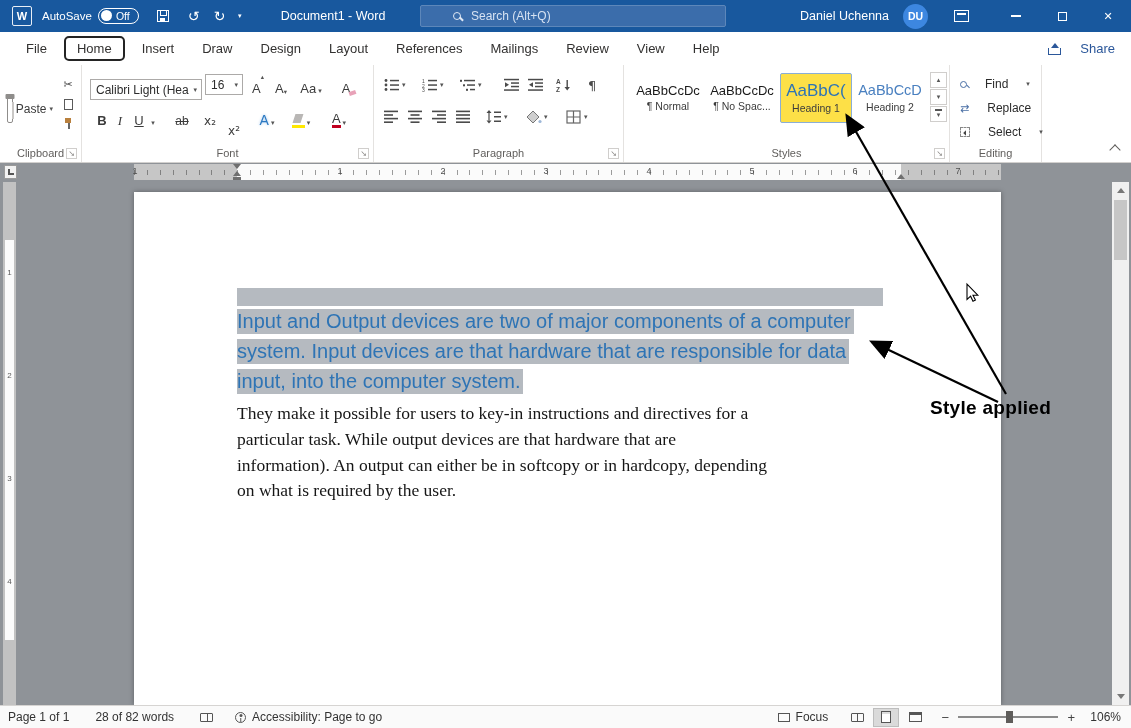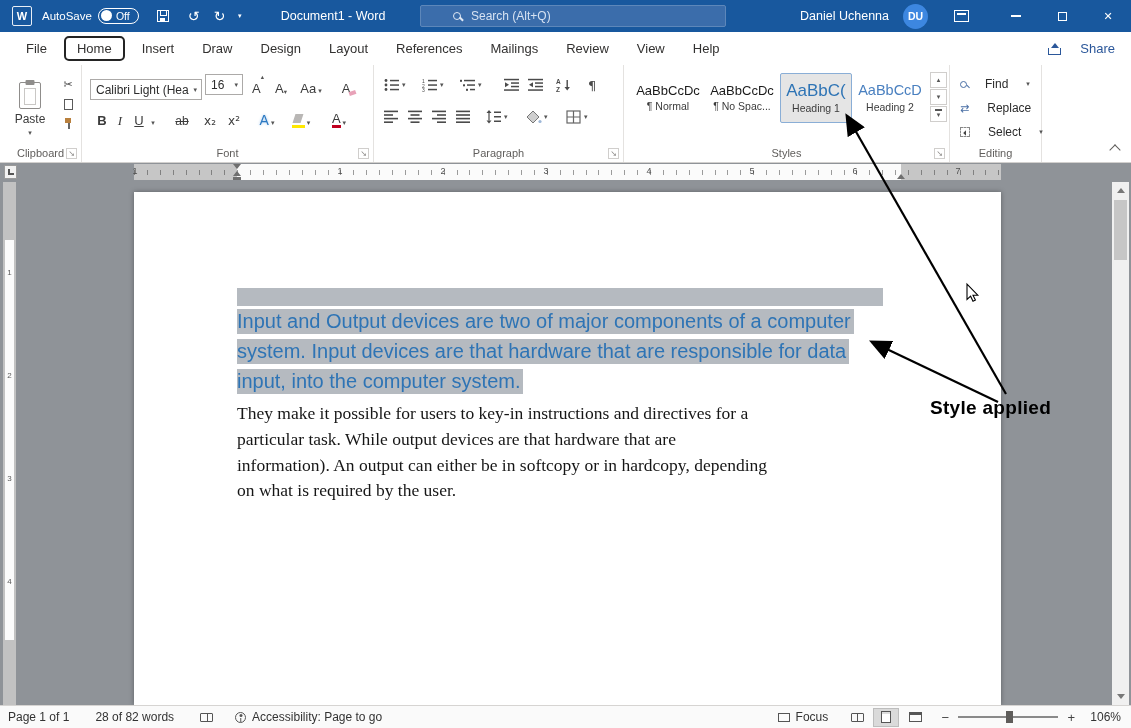--- a/index.html
+++ b/index.html
@@ -58,21 +58,21 @@
                   border-left:4px solid transparent;border-right:4px solid transparent;border-bottom:5px solid #2b579a}
 
   
   .ribbon{position:absolute;top:65px;left:0;right:0;height:98px;background:#fff;border-bottom:1px solid #d2d0ce}
   .group{position:absolute;top:0;bottom:0;border-right:1px solid #e4e2e0}
   .glabel{position:absolute;bottom:3px;left:0;right:0;text-align:center;font-size:11px;color:#605e5c}
   .launcher{position:absolute;bottom:3px;right:4px;font-size:8px;color:#8a8886;border:1px solid #d0cecc;
             width:11px;height:11px;line-height:9px;text-align:center}
   .cv{font-size:7px;color:#555}
   
-  .paste{position:absolute;left:6px;top:6px;width:48px;height:76px;display:flex;flex-direction:column;
+  .paste{position:absolute;left:6px;top:6px;width:48px;height:76px;display:flex;flex-direction:row;
          align-items:center;justify-content:center;gap:3px;font-size:12px;color:#3b3b3b;border:1px solid transparent}
   .clipicon{width:22px;height:27px;border:1.3px solid #8f8d8b;border-radius:2px;background:#fff;position:relative}
   .clipicon::before{content:'';position:absolute;top:-3px;left:50%;transform:translateX(-50%);
                     width:9px;height:5px;background:#8f8d8b;border-radius:1px}
   .clipicon::after{content:'';position:absolute;left:4px;top:5px;right:4px;bottom:3px;
                    border:1px solid #c9c7c5;background:#fff}
   .sb{position:absolute;left:58px;width:20px;height:18px;display:flex;align-items:center;justify-content:center;
       font-size:11px;color:#4a4a4a}
   .cpy{width:9px;height:11px;border:1px solid #5a5a5a;background:#fff;position:relative}
   .cpy::before{content:'';position:absolute;left:2.5px;top:-3.5px;width:9px;height:11px;
@@ -93,21 +93,21 @@
   .hlt{width:13px;height:14px;position:relative}
   .hlt::before{content:'';position:absolute;left:2px;top:0;width:8px;height:9px;background:#b9b7b5;transform:skewX(-18deg)}
   .hlt::after{content:'';position:absolute;bottom:0;left:0;width:13px;height:3.5px;background:#ffe800}
   .fcA{border-bottom:3.5px solid #c00020;line-height:1;padding-bottom:0.5px}
   
   .pbt{position:absolute;height:22px;display:flex;align-items:center;justify-content:center;gap:2px;color:#3b3b3b}
   .mi{display:block}
   
   .scard{position:absolute;top:8px;width:72px;height:50px;display:flex;flex-direction:column;align-items:center;
          justify-content:center;gap:3px;border:1px solid transparent;border-radius:2px;white-space:nowrap;overflow:hidden}
-  .scard.sel{background:#e5e5e5;border:1px solid #8aaed6}
+  .scard.sel{background:#fde047;border:1px solid #8aaed6}
   .sprev{line-height:1}
   .pv-n{font-size:13px;color:#1a1a1a}
   .pv-h1{font-size:17px;color:#2e74b5}
   .pv-h2{font-size:14.5px;color:#4a80c0}
   .slbl{font-size:10.5px;color:#3c3c3c}
   .sgcol{position:absolute;left:306px;top:7px;width:17px}
   .sgb{height:16px;border:1px solid #d0cecc;background:#fff;display:flex;align-items:center;
        justify-content:center;font-size:7px;color:#555;margin-bottom:1px}
   .morebar{display:flex;flex-direction:column;align-items:center;line-height:1}
   .morebar i{display:block;width:7px;height:1.2px;background:#555;margin-bottom:1px}
@@ -297,21 +297,21 @@
         </div>
       <div class="fbt" style="left:66px;top:41px;width:10px">
           <span class="cv g">▾</span>
         </div>
       <div class="fbt" style="left:90px;top:41px;width:20px;text-decoration:line-through;font-size:12px">
           <span>ab</span>
         </div>
       <div class="fbt g" style="left:118px;top:41px;width:20px;font-size:12px">
           <span>x₂</span>
         </div>
-      <div class="fbt g" style="left:142px;top:41px;width:20px;font-size:12px">
+      <div class="fbt g" style="left:142px;top:51px;width:20px;font-size:12px">
           <span>x²</span>
         </div>
       <div class="fbt" style="left:172px;top:41px;width:26px;gap:2px">
         <span class="fx">A</span>
           <span class="cv g">▾</span>
       </div>
       <div class="fbt" style="left:206px;top:41px;width:26px;gap:2px">
         <span class="hlt"></span>
           <span class="cv g">▾</span>
       </div>

